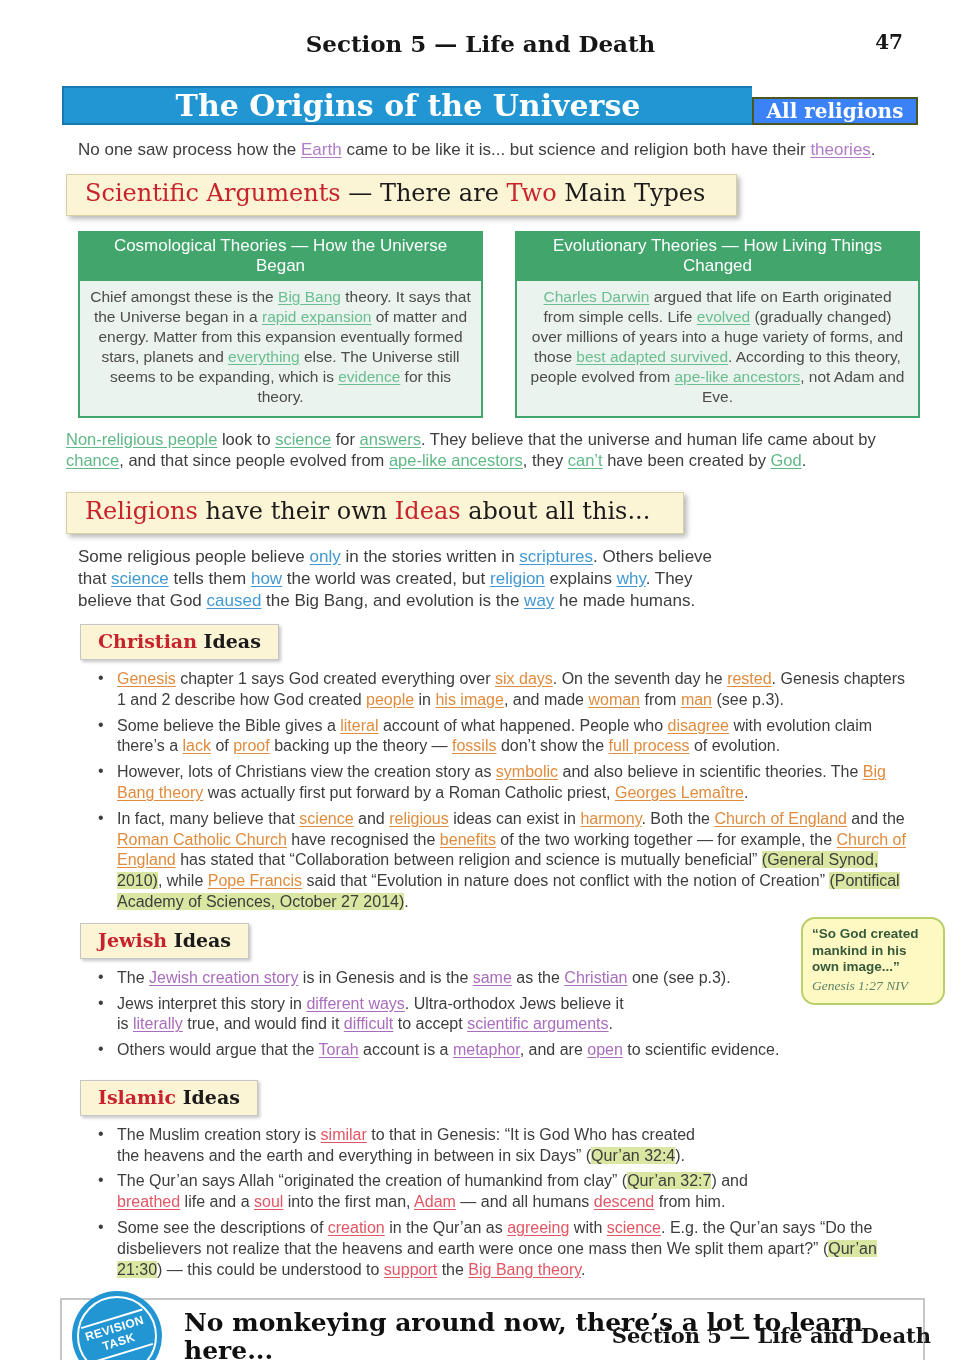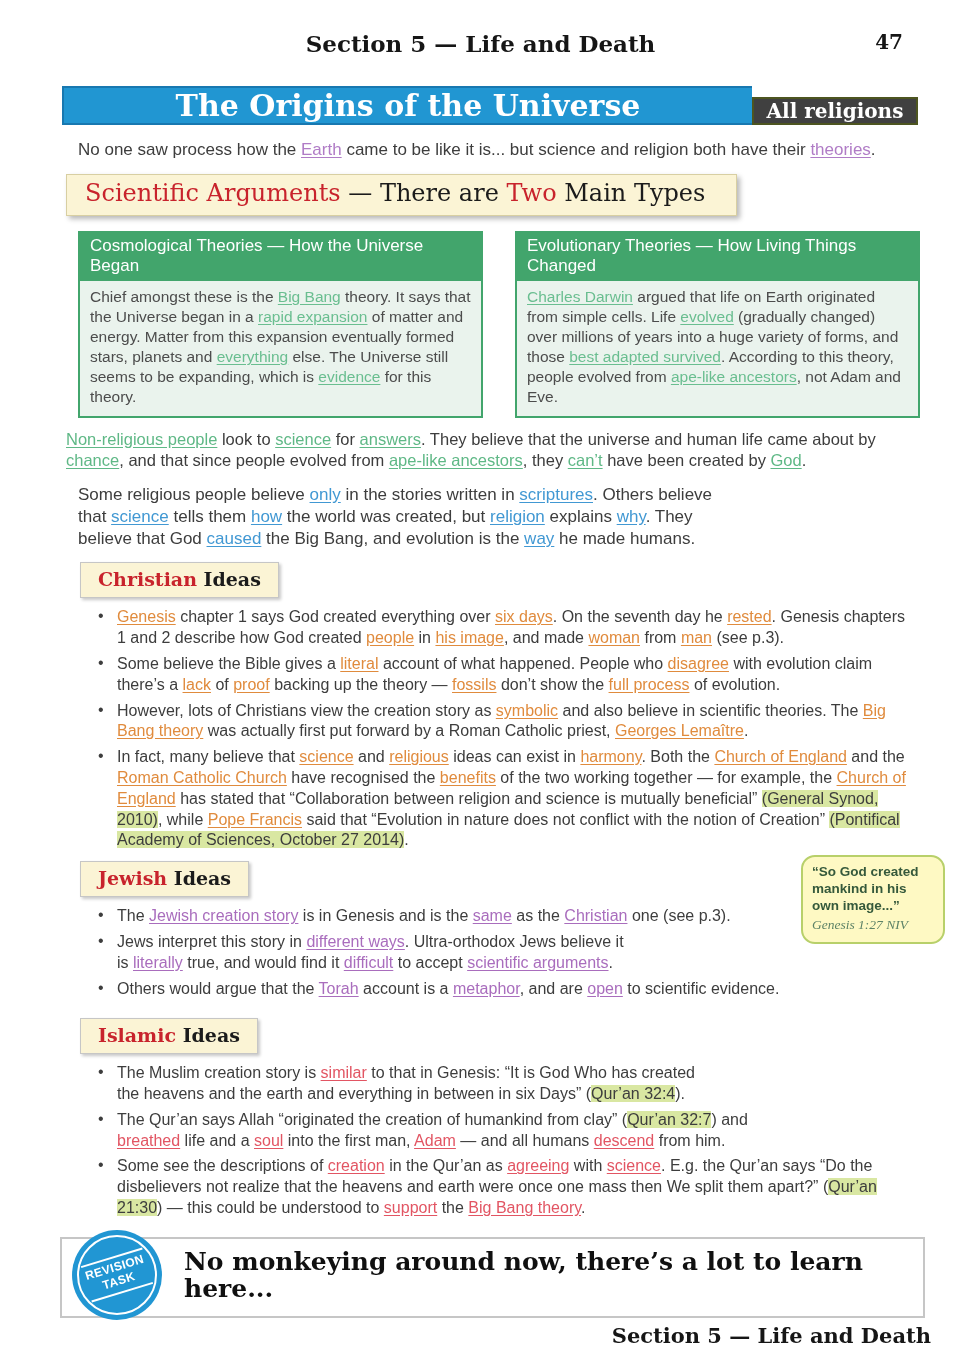--- a/index.html
+++ b/index.html
@@ -13,41 +13,41 @@
   .masthead { text-align:center; padding-top:30px; font-size:23px; color:#161616; }
   .pagenum  { position:absolute; top:30px; right:58px; font-size:20px; color:#161616; }
 
   
   .title-bar { display:flex; margin:16px 0 0 62px; width:856px; height:52px; box-sizing:border-box;align-items:flex-end; }
   .title-main {
     flex:1; background:#2196d2; border:2px solid #1878b0; border-right:none;
     color:#fff; display:flex; align-items:center; justify-content:center; font-size:30px;
   }
   .title-badge {
-    width:162px; background:#404040; border:2px solid #4d5520;
+    width:162px; background:#3b82f6; border:2px solid #4d5520;
     color:#fff; display:flex; align-items:center; justify-content:center; font-size:20px;
   }
 
   
   .seg-l { color:var(--link,#888); text-decoration:underline; text-underline-offset:2px; }
   .seg-r { color:#c8232c; }
   .seg-h { background:#d9e7a2; }
 
   .intro { margin:14px 0 0 78px; width:812px; font-size:17px; line-height:1.3; --link:#b07cc6; }
 
   .banner {
     margin-left:66px; box-sizing:border-box; background:#fbf4d5; border:1px solid #d8cfa2;
     box-shadow:3px 3px 5px rgba(0,0,0,.28); padding:5px 18px 7px;
     font-family:"DejaVu Serif", serif; font-weight:400; font-size:24px; line-height:1.15; color:#1b1b1b;
   }
   .banner.sci { margin-top:13px; width:671px; }
   .banner.rel { margin-top:20px; width:618px; }
 
   
-  .cols { display:flex; gap:32px; margin:15px 0 0 78px; width:842px; }
+  .cols { display:flex; gap:32px; margin:15px 0 0 78px; width:842px;text-align:center; }
   .gbox { flex:1; border:2px solid #42a56c; background:#eaf3ed; --link:#6abe90; box-sizing:border-box; }
   .gbox-head { background:#42a56c; color:#fff; padding:3px 10px 5px; font-size:17px; }
   .gbox-body { padding:6px 10px 8px; font-size:15.5px; line-height:1.3; color:#4c4c4c; }
 
   .para1 { margin:11px 0 0 66px; width:848px; font-size:16.5px; line-height:1.32; --link:#5fb886; }
   .para2 { margin:12px 0 0 78px; width:662px; font-size:17px;  line-height:1.3;  --link:#4198d3; }
 
   
   .ideas { margin-left:80px; position:relative; }
   .ideas.christian { margin-top:12px; --link:#e08b3d; }
@@ -112,20 +112,21 @@
       <div class="gbox-body"><span class="seg-p">Chief amongst these is the </span><span class="seg-l">Big Bang</span><span class="seg-p"> theory.  It says that the Universe began in a </span><span class="seg-l">rapid expansion</span><span class="seg-p"> of matter and energy.  Matter from this expansion eventually formed stars, planets and </span><span class="seg-l">everything</span><span class="seg-p"> else.  The Universe still seems to be expanding, which is </span><span class="seg-l">evidence</span><span class="seg-p"> for this theory.</span></div>
     </div>
     <div class="gbox">
       <div class="gbox-head">Evolutionary Theories — How Living Things Changed</div>
       <div class="gbox-body"><span class="seg-l">Charles Darwin</span><span class="seg-p"> argued that life on Earth originated from simple cells.  Life </span><span class="seg-l">evolved</span><span class="seg-p"> (gradually changed) over millions of years into a huge variety of forms, and those </span><span class="seg-l">best adapted survived</span><span class="seg-p">.  According to this theory, people evolved from </span><span class="seg-l">ape-like ancestors</span><span class="seg-p">, not Adam and Eve.</span></div>
     </div>
   </div>
 
   <p class="para1"><span class="seg-l">Non-religious people</span><span class="seg-p"> look to </span><span class="seg-l">science</span><span class="seg-p"> for </span><span class="seg-l">answers</span><span class="seg-p">.  They believe that the universe and human life came about by </span><span class="seg-l">chance</span><span class="seg-p">, and that since people evolved from </span><span class="seg-l">ape-like ancestors</span><span class="seg-p">, they </span><span class="seg-l">can’t</span><span class="seg-p"> have been created by </span><span class="seg-l">God</span><span class="seg-p">.</span></p>
 
+  <div class="banner rel"><span class="seg-r">Religions</span><span class="seg-p"> have their own </span><span class="seg-r">Ideas</span><span class="seg-p"> about all this...</span></div>
 
   <p class="para2"><span class="seg-p">Some religious people believe </span><span class="seg-l">only</span><span class="seg-p"> in the stories written in </span><span class="seg-l">scriptures</span><span class="seg-p">.  Others believe that </span><span class="seg-l">science</span><span class="seg-p"> tells them </span><span class="seg-l">how</span><span class="seg-p"> the world was created, but </span><span class="seg-l">religion</span><span class="seg-p"> explains </span><span class="seg-l">why</span><span class="seg-p">.  They believe that God </span><span class="seg-l">caused</span><span class="seg-p"> the Big Bang, and evolution is the </span><span class="seg-l">way</span><span class="seg-p"> he made humans.</span></p>
 
   <section class="ideas christian">
     <div class="label-box"><span class="seg-r">Christian</span><span class="seg-p"> Ideas</span></div>
     <ul>
       <li><span class="seg-l">Genesis</span><span class="seg-p"> chapter 1 says God created everything over </span><span class="seg-l">six days</span><span class="seg-p">.  On the seventh day he </span><span class="seg-l">rested</span><span class="seg-p">.  Genesis chapters 1 and 2 describe how God created </span><span class="seg-l">people</span><span class="seg-p"> in </span><span class="seg-l">his image</span><span class="seg-p">, and made </span><span class="seg-l">woman</span><span class="seg-p"> from </span><span class="seg-l">man</span><span class="seg-p"> (see p.3).</span></li>
       <li><span class="seg-p">Some believe the Bible gives a </span><span class="seg-l">literal</span><span class="seg-p"> account of what happened.  People who </span><span class="seg-l">disagree</span><span class="seg-p"> with evolution claim there’s a </span><span class="seg-l">lack</span><span class="seg-p"> of </span><span class="seg-l">proof</span><span class="seg-p"> backing up the theory — </span><span class="seg-l">fossils</span><span class="seg-p"> don’t show the </span><span class="seg-l">full process</span><span class="seg-p"> of evolution.</span></li>
       <li><span class="seg-p">However, lots of Christians view the creation story as </span><span class="seg-l">symbolic</span><span class="seg-p"> and also believe in scientific theories.  The </span><span class="seg-l">Big Bang theory</span><span class="seg-p"> was actually first put forward by a Roman Catholic priest, </span><span class="seg-l">Georges Lemaître</span><span class="seg-p">.</span></li>
       <li><span class="seg-p">In fact, many believe that </span><span class="seg-l">science</span><span class="seg-p"> and </span><span class="seg-l">religious</span><span class="seg-p"> ideas can exist in </span><span class="seg-l">harmony</span><span class="seg-p">.  Both the </span><span class="seg-l">Church of England</span><span class="seg-p"> and the </span><span class="seg-l">Roman Catholic Church</span><span class="seg-p"> have recognised the </span><span class="seg-l">benefits</span><span class="seg-p"> of the two working together — for example, the </span><span class="seg-l">Church of England</span><span class="seg-p"> has stated that “Collaboration between religion and science is mutually beneficial” </span><span class="seg-h">(General Synod, 2010)</span><span class="seg-p">, while </span><span class="seg-l">Pope Francis</span><span class="seg-p"> said that “Evolution in nature does not conflict with the notion of Creation” </span><span class="seg-h">(Pontifical Academy of Sciences, October 27 2014)</span><span class="seg-p">.</span></li>

